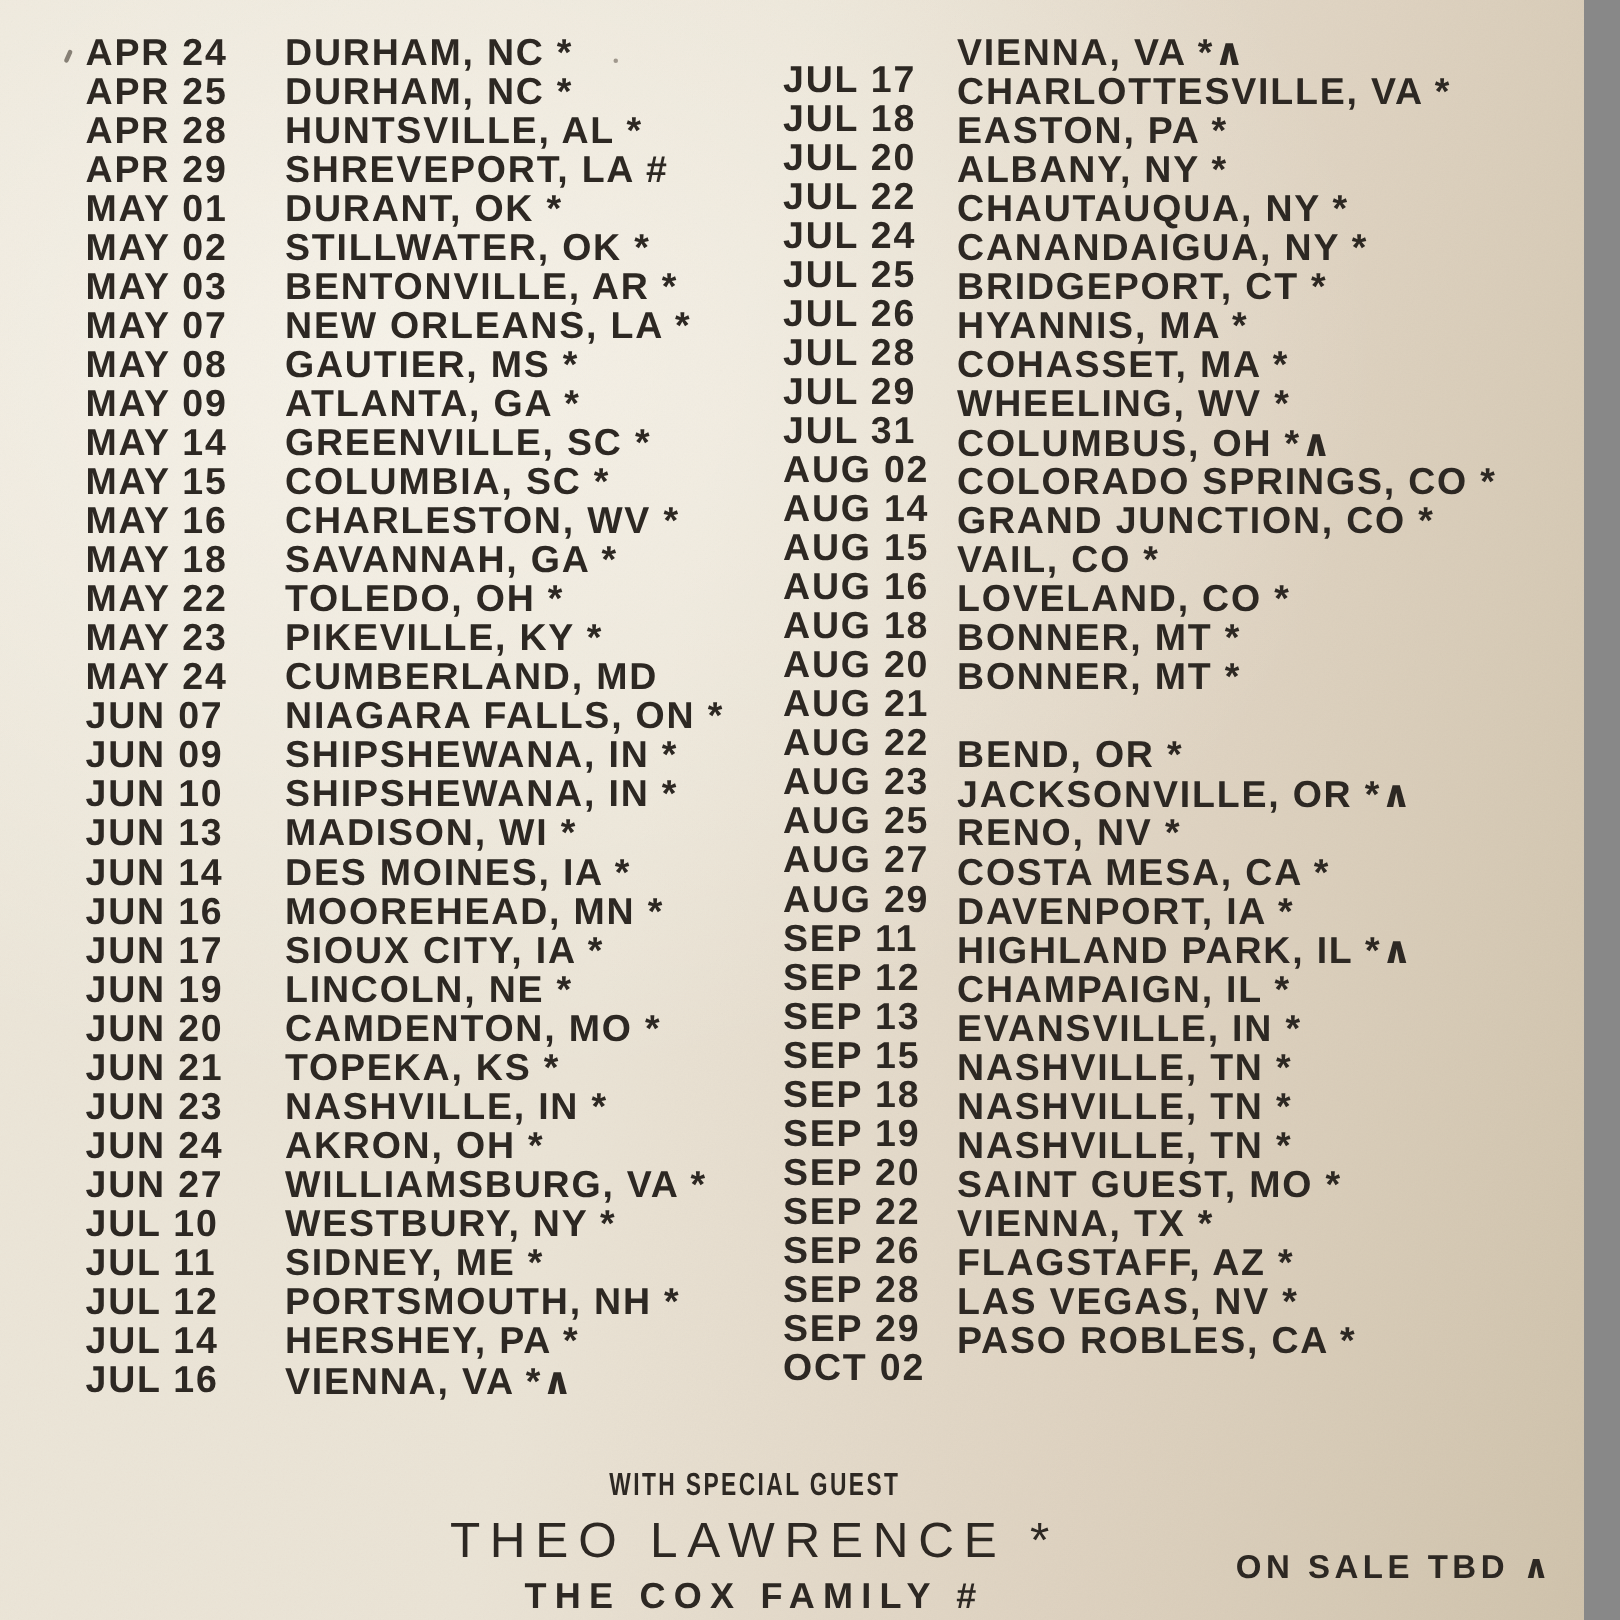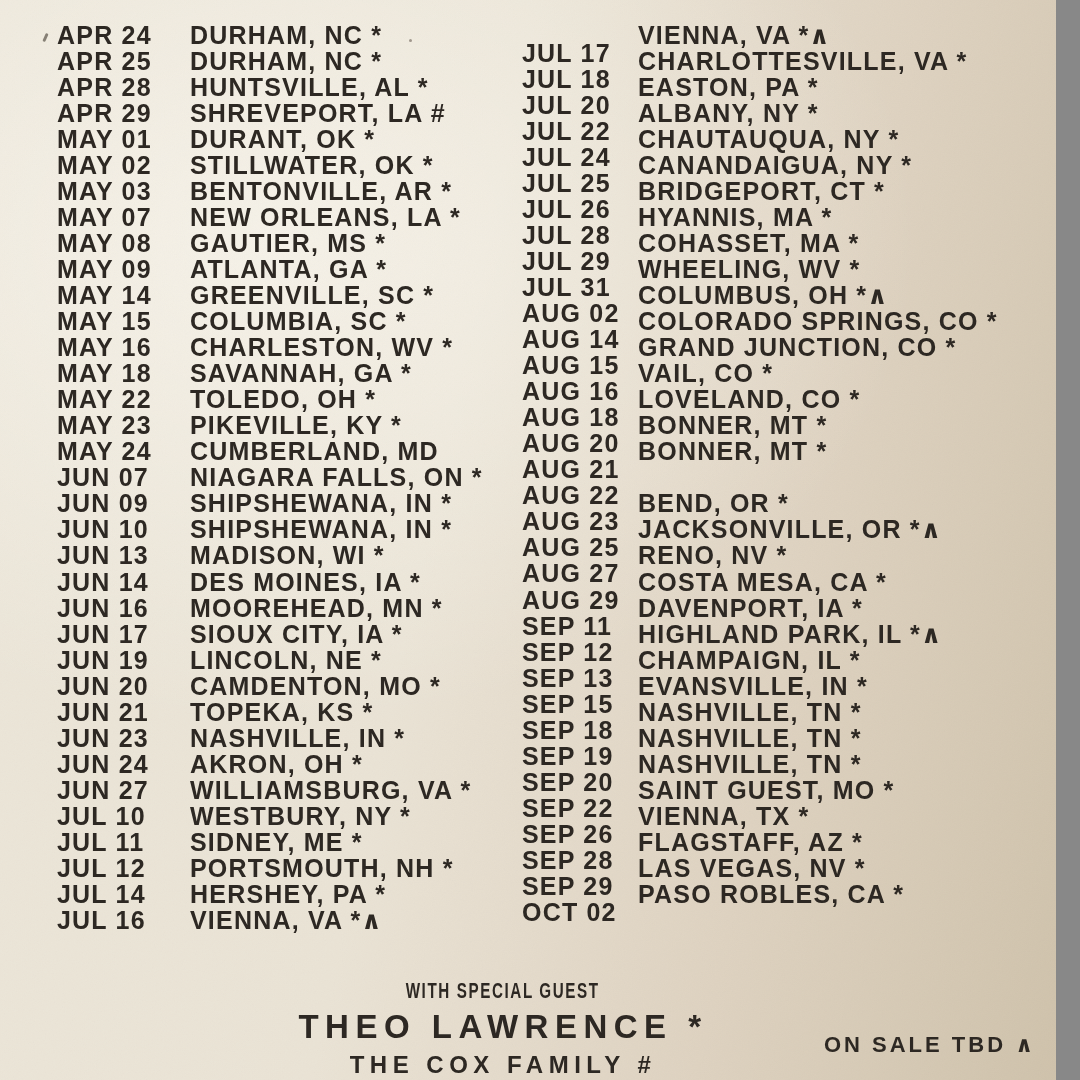--- a/index.html
+++ b/index.html
@@ -30,21 +30,21 @@
     position:absolute;left:503px;top:969px;
     transform:translateX(-50%);
     display:flex;flex-direction:column;align-items:center;
     white-space:nowrap;
     margin-top:10px;
   }
   .guest-label{
     font-size:19px;font-weight:700;letter-spacing:2px;
     transform:scale(.8,1.12);transform-origin:center top;
   }
-  .guest-1{margin-top:7px;font-size:33px;font-weight:700;letter-spacing:6.5px;}
+  .guest-1{margin-top:7px;font-size:33px;font-weight:400;letter-spacing:6.5px;}
   .guest-2{margin-top:5px;font-size:24px;font-weight:700;letter-spacing:5.5px;}
   .on-sale{
     position:absolute;right:20px;top:1032px;
     font-size:22px;font-weight:700;letter-spacing:3px;white-space:nowrap;
   }
   .speck1{position:absolute;left:44px;top:33px;width:3px;height:9px;
     background:#5a5248;border-radius:2px;transform:rotate(24deg);opacity:.7;}
   .speck2{position:absolute;left:409px;top:39px;width:3px;height:3px;
     background:#6a6156;border-radius:50%;opacity:.6;}
 </style>

